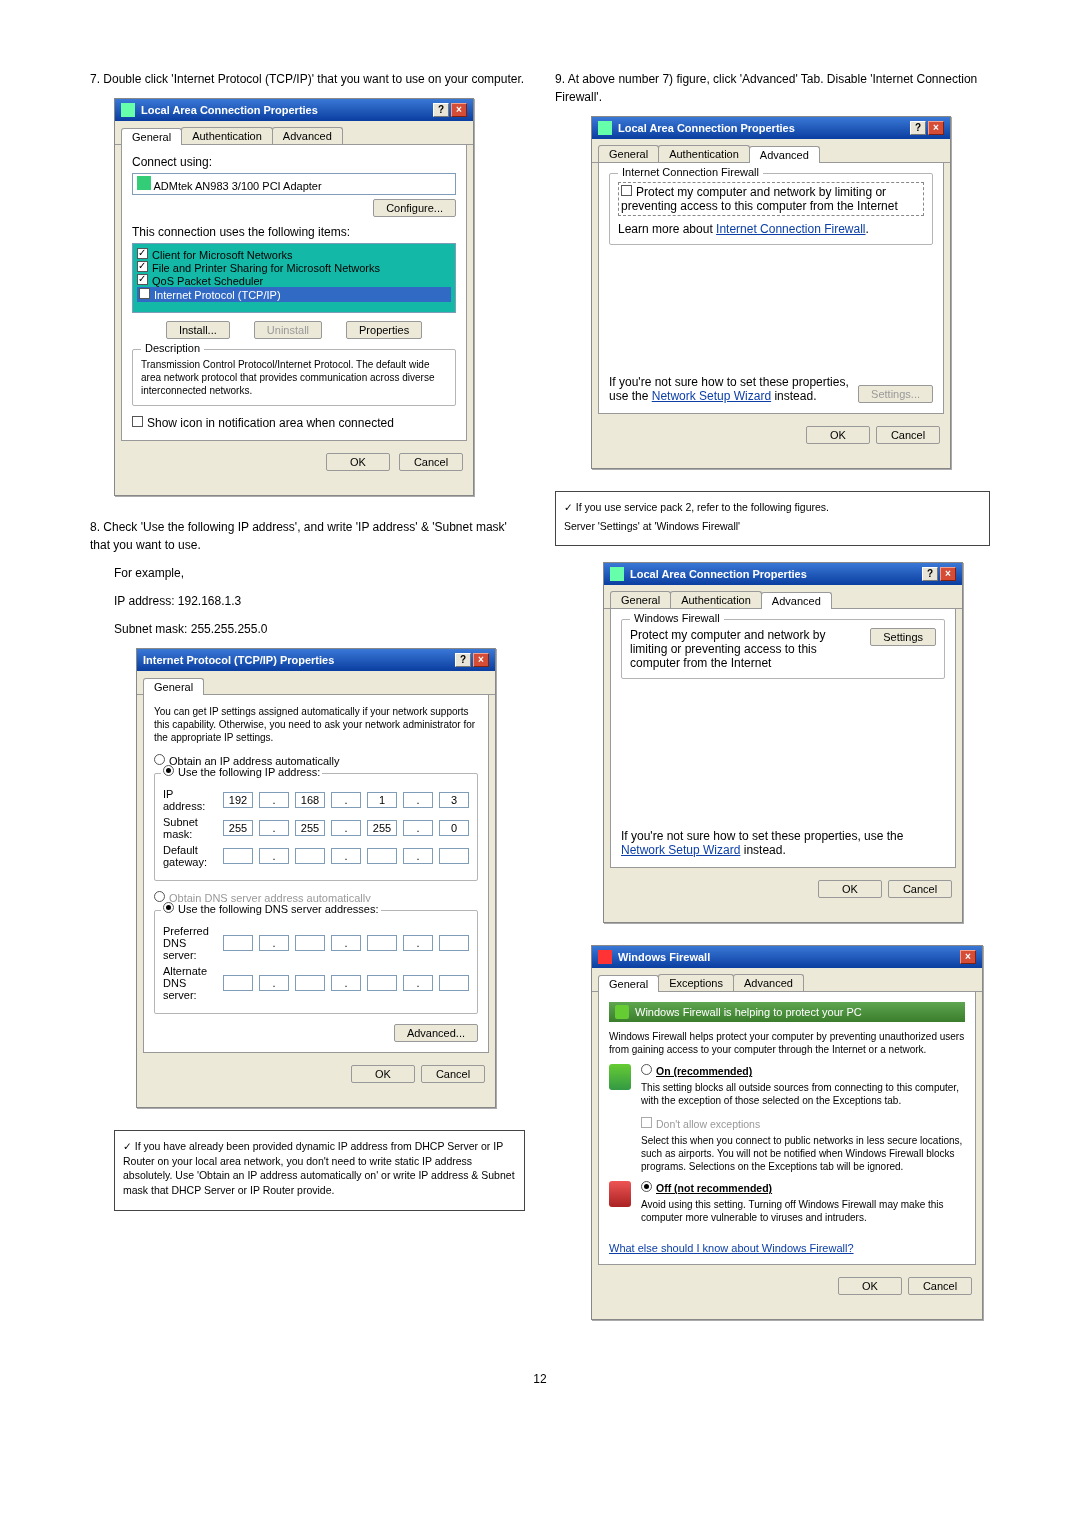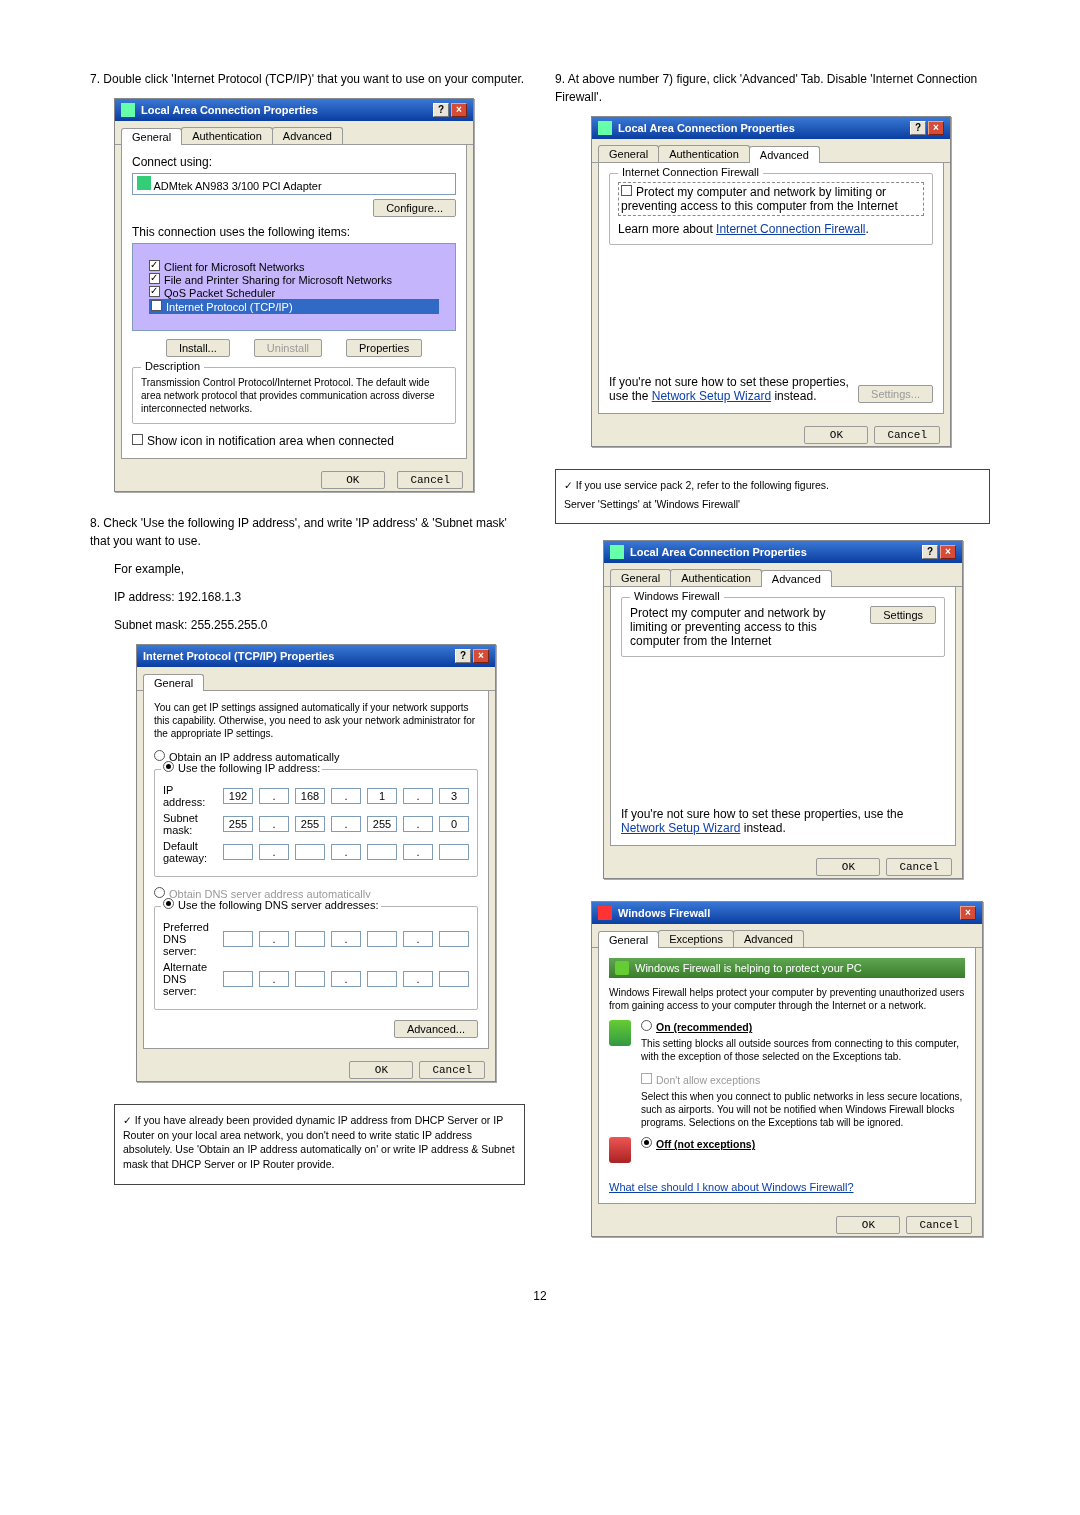--- a/index.html
+++ b/index.html
@@ -50,30 +50,30 @@
   .tab { border:1px solid #999; border-bottom:none; padding:2px 10px; background:#ece9d8; font-size:11px; margin-right:-1px; border-radius:3px 3px 0 0;}
   .tab.active { background:#fff; position:relative; top:1px; }
   .pane { background:#fff; margin:0 6px 6px 6px; border:1px solid #999; border-top:none; padding:10px; }
   .group { border:1px solid #b5b5b5; border-radius:2px; padding:8px; margin-bottom:10px; position:relative;}
   .group-title { position:absolute; top:-8px; left:8px; background:#ece9d8; padding:0 4px; font-size:11px;}
   .group-title-white { background:#fff; }
   .btn {
     display:inline-block; min-width:64px; padding:2px 12px; background:#ece9d8;
     border:1px solid #999; border-radius:2px; font-size:11px; text-align:center;
   }
-  .btnrow { text-align:right; padding:6px 10px 2px 10px;font-family:Liberation Mono, monospace;}
+  .btnrow { text-align:right; padding:6px 10px 24px 10px;}
   .btnrow .btn { margin-left:6px;}
   .field { display:flex; align-items:center; margin:4px 0; gap:6px;}
   .ipcells { display:flex; gap:6px; }
   .ipcells span { width:30px; border:1px solid #7f9db9; background:#fff; text-align:center; padding:1px 2px; font-size:11px;}
   .radio { width:11px; height:11px; border:1px solid #555; border-radius:50%; display:inline-block; margin-right:4px; position:relative;}
   .radio.on::after{content:"";width:5px;height:5px;background:#000;border-radius:50%;position:absolute;top:2px;left:2px;}
   .chk { width:11px; height:11px; border:1px solid #555; background:#fff; display:inline-block; margin-right:4px; position:relative;}
   .chk.on::after{content:"✓";position:absolute;top:-2px;left:0;font-size:10px;}
-  .listbox { border:1px solid #7f9db9; background:#c4b5fd; padding:16px; min-height:70px;}
+  .listbox { border:1px solid #7f9db9; background:#14b8a6; padding:4px; min-height:70px;}
   .listbox .sel { background:#316ac5; color:#fff; padding:1px 2px;}
   .mini { font-size:12px;}
   .link { color:#0b3ea7; text-decoration:underline;}
   .desc { color:#000; font-size:10px; line-height:1.3;}
   .notebox { border:1px solid #444; padding:8px; font-size:10.5px; line-height:1.4; }
   .notebox p { margin-bottom:4px;}
   .page-num { text-align:center; font-size:12px; margin-top:30px;}
   .shield { width:22px; height:26px; display:inline-block; border-radius:3px;}
   .shield.green { background:linear-gradient(#6c3,#394);}
   .shield.red { background:linear-gradient(#e55,#a22);}
@@ -336,21 +336,22 @@
             <div><span class="radio"></span><b><u>On (recommended)</u></b></div>
             <div class="desc" style="margin-top:4px;">This setting blocks all outside sources from connecting to this computer, with the exception of those selected on the Exceptions tab.</div>
             <div style="margin-top:10px;"><span class="chk" style="opacity:.5"></span><span style="color:#999">Don't allow exceptions</span></div>
             <div class="desc" style="margin-top:4px;">Select this when you connect to public networks in less secure locations, such as airports. You will not be notified when Windows Firewall blocks programs. Selections on the Exceptions tab will be ignored.</div>
           </div>
         </div>
 
         <div class="fw-row">
           <span class="shield red"></span>
           <div class="txt">
-            <div><span class="radio on"></span><b><u>Off (not exceptions)</u></b></div>
+            <div><span class="radio on"></span><b><u>Off (not recommended)</u></b></div>
+            <div class="desc" style="margin-top:4px;">Avoid using this setting. Turning off Windows Firewall may make this computer more vulnerable to viruses and intruders.</div>
           </div>
         </div>
 
         <div style="margin-top:18px;"><span class="link">What else should I know about Windows Firewall?</span></div>
       </div>
       <div class="btnrow" style="background:#ece9d8;"><span class="btn">OK</span><span class="btn">Cancel</span></div>
     </div>
   </div>
 </div>
 

